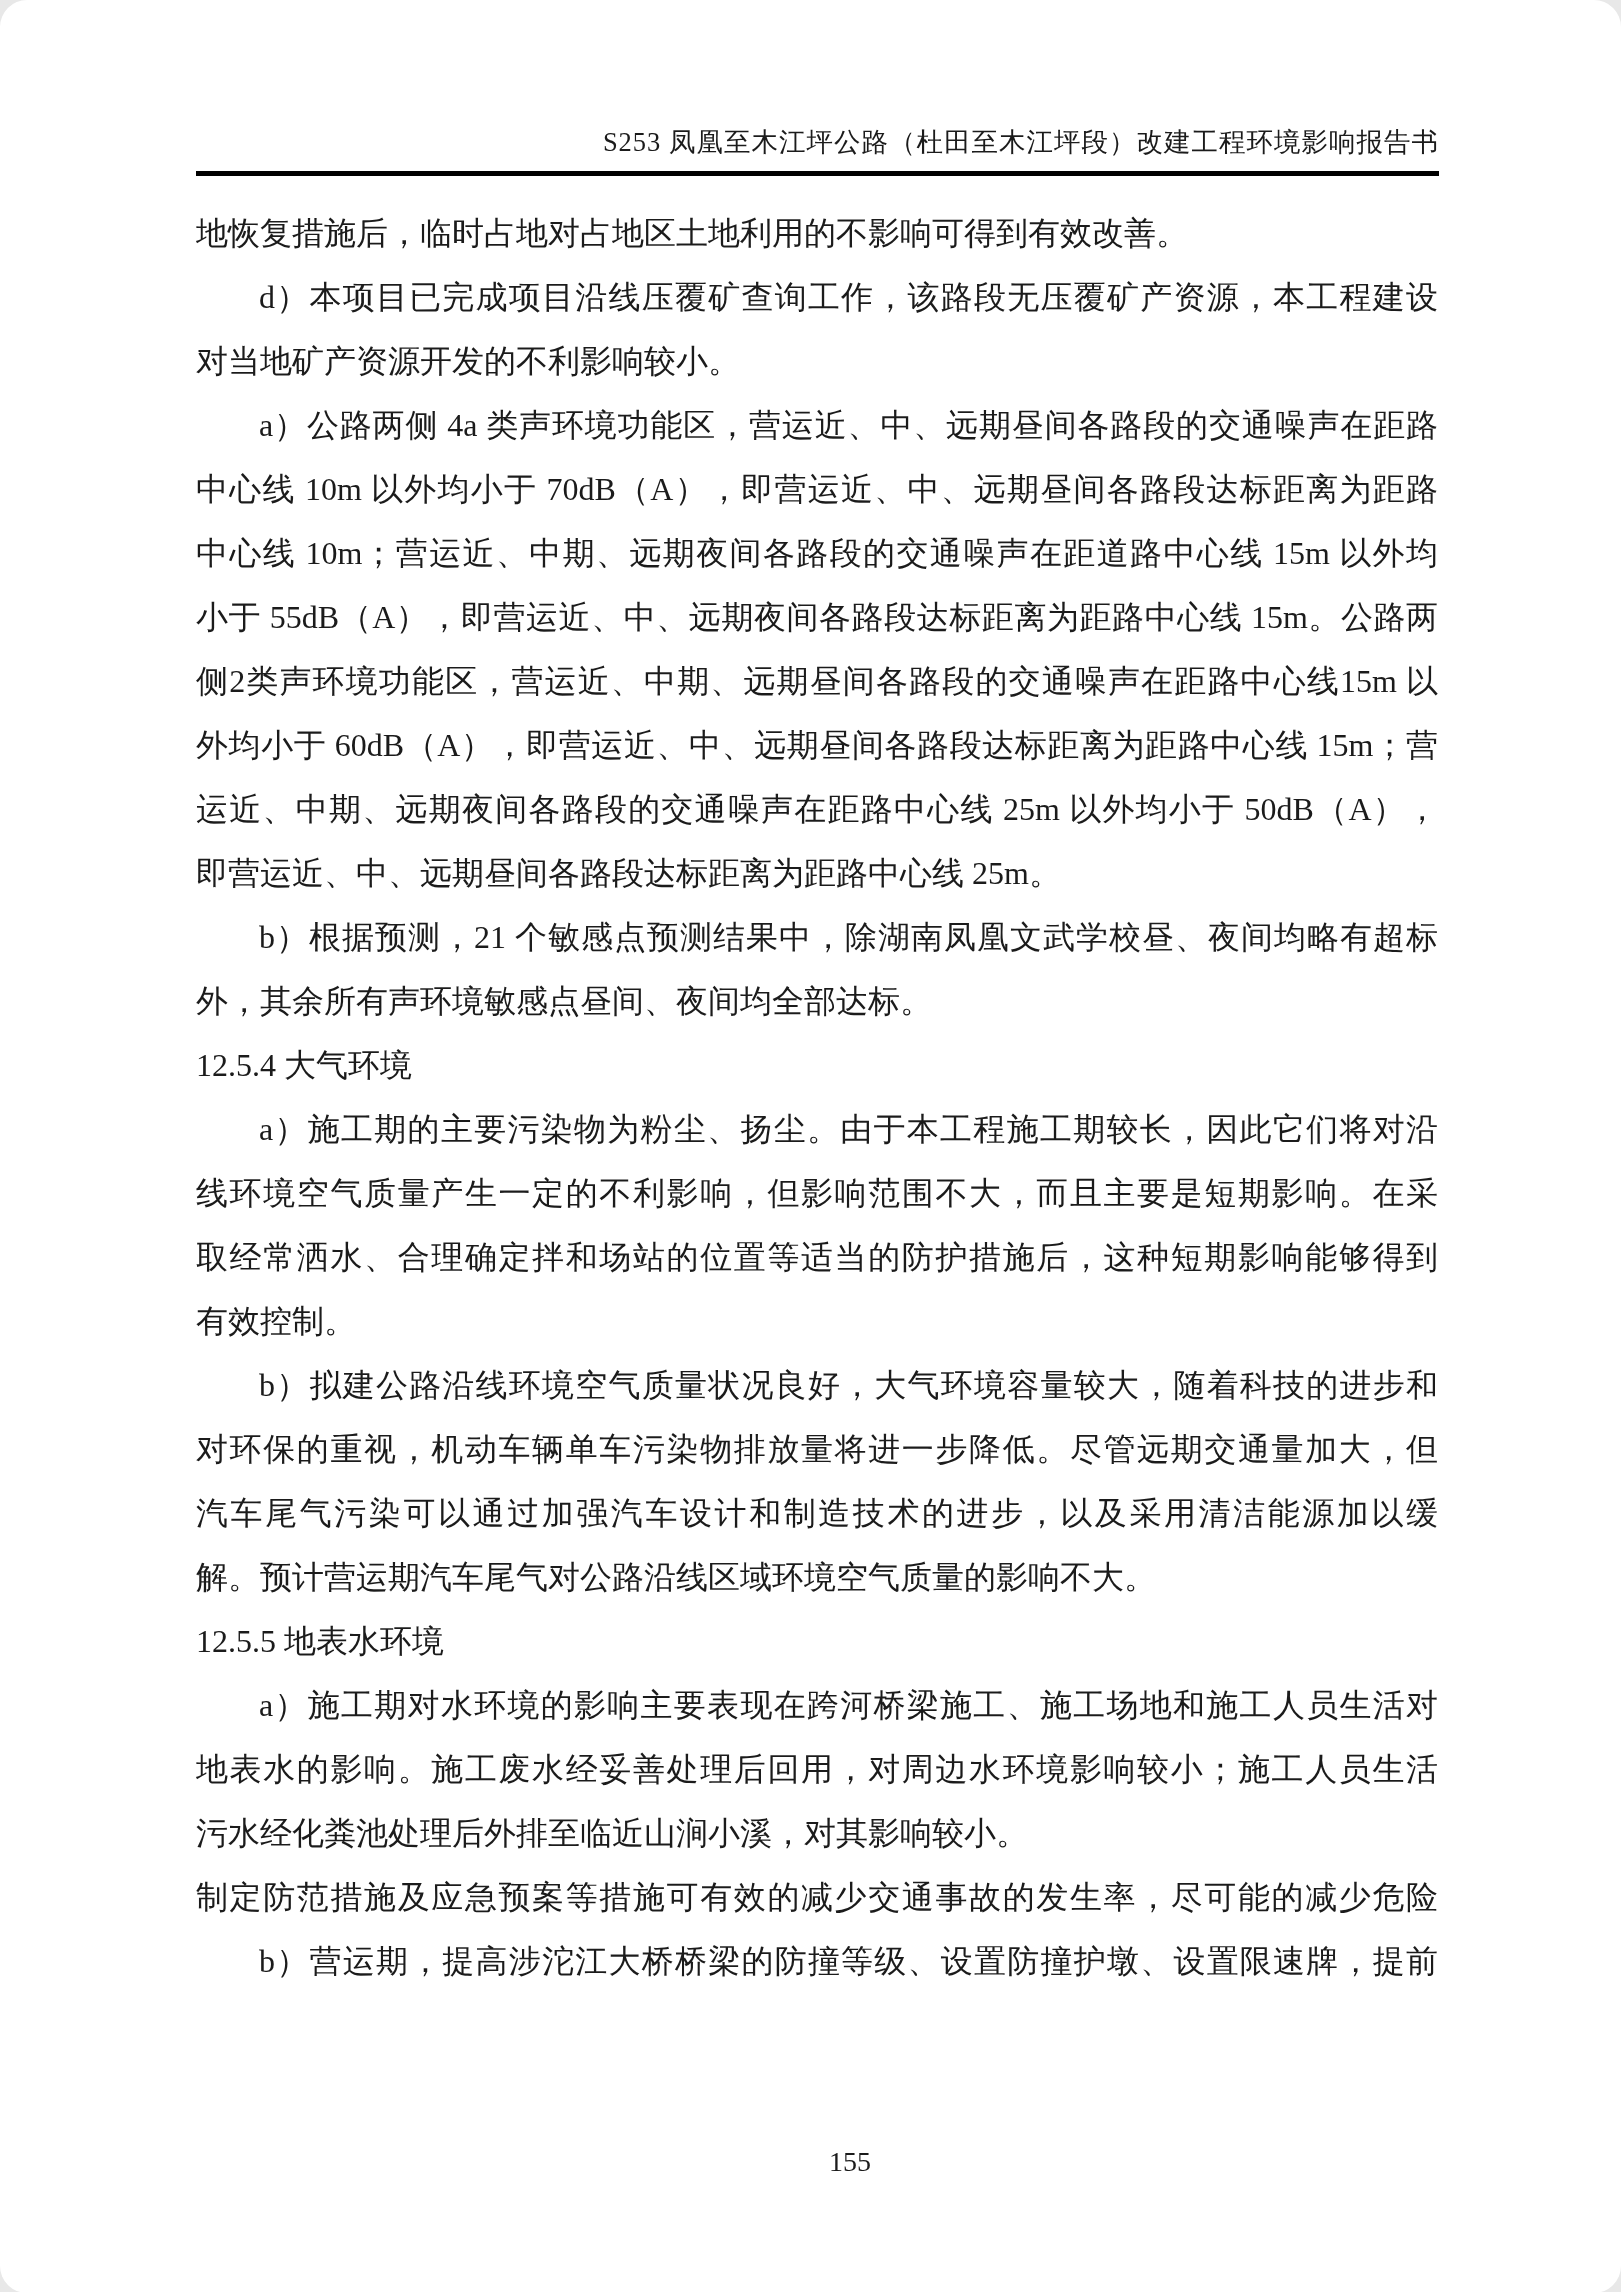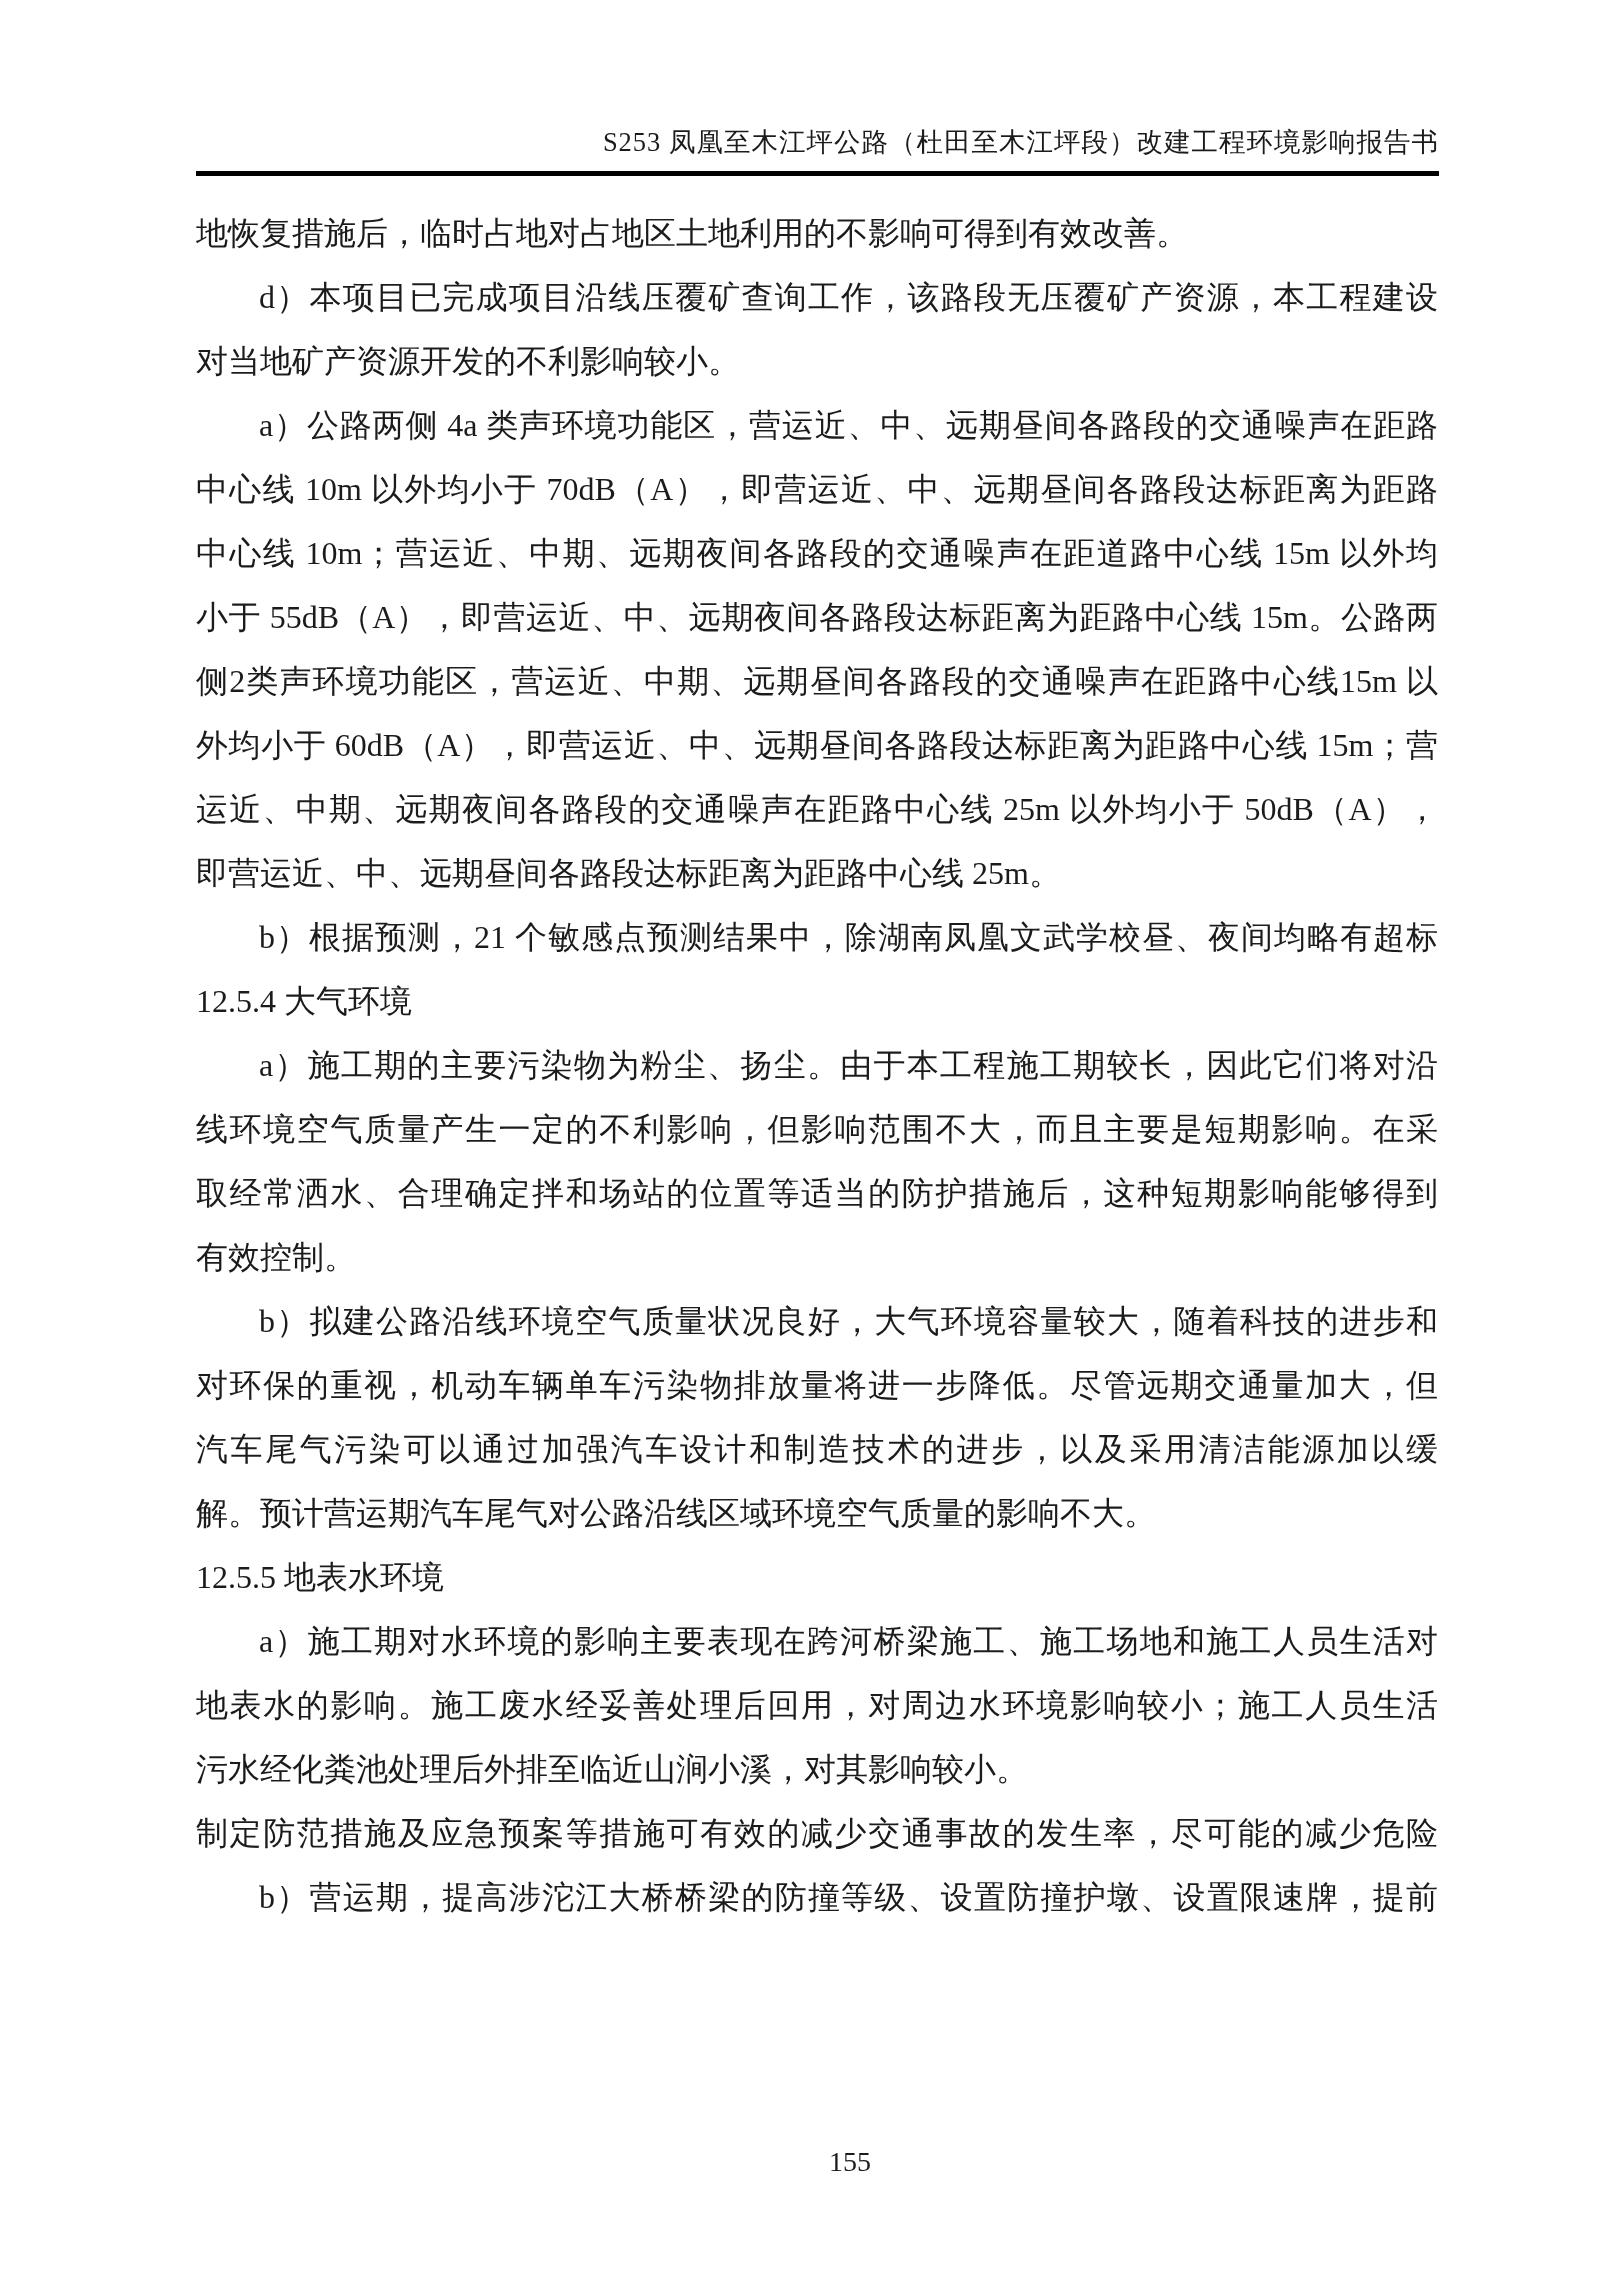--- a/index.html
+++ b/index.html
@@ -5,20 +5,21 @@
   html, body { margin: 0; padding: 0; background: #e8e8e8; }
   .page {
     position: relative;
     width: 1621px;
     height: 2293px;
     margin: 0 auto;
     background: #ffffff;
     font-family: "Liberation Serif", "DejaVu Serif", serif;
     color: #1b1b1b;
     overflow: hidden;
+    border-radius: 27px;
   }
   .header-title {
     position: absolute;
     top: 124px;
     right: 182px;
     font-size: 26.5px;
     letter-spacing: 1px;
     white-space: nowrap;
   }
   .header-rule {
@@ -65,20 +66,21 @@
     <div class="line l">对当地矿产资源开发的不利影响较小。</div>
     <div class="line j ind">a）公路两侧 4a 类声环境功能区，营运近、中、远期昼间各路段的交通噪声在距路</div>
     <div class="line j">中心线 10m 以外均小于 70dB（A），即营运近、中、远期昼间各路段达标距离为距路</div>
     <div class="line j">中心线 10m；营运近、中期、远期夜间各路段的交通噪声在距道路中心线 15m 以外均</div>
     <div class="line j">小于 55dB（A），即营运近、中、远期夜间各路段达标距离为距路中心线 15m。公路两</div>
     <div class="line j">侧2类声环境功能区，营运近、中期、远期昼间各路段的交通噪声在距路中心线15m 以</div>
     <div class="line j">外均小于 60dB（A），即营运近、中、远期昼间各路段达标距离为距路中心线 15m；营</div>
     <div class="line j">运近、中期、远期夜间各路段的交通噪声在距路中心线 25m 以外均小于 50dB（A），</div>
     <div class="line l">即营运近、中、远期昼间各路段达标距离为距路中心线 25m。</div>
     <div class="line j ind">b）根据预测，21 个敏感点预测结果中，除湖南凤凰文武学校昼、夜间均略有超标</div>
+    <div class="line l">外，其余所有声环境敏感点昼间、夜间均全部达标。</div>
     <div class="line head">12.5.4 大气环境</div>
     <div class="line j ind">a）施工期的主要污染物为粉尘、扬尘。由于本工程施工期较长，因此它们将对沿</div>
     <div class="line j">线环境空气质量产生一定的不利影响，但影响范围不大，而且主要是短期影响。在采</div>
     <div class="line j">取经常洒水、合理确定拌和场站的位置等适当的防护措施后，这种短期影响能够得到</div>
     <div class="line l">有效控制。</div>
     <div class="line j ind">b）拟建公路沿线环境空气质量状况良好，大气环境容量较大，随着科技的进步和</div>
     <div class="line j">对环保的重视，机动车辆单车污染物排放量将进一步降低。尽管远期交通量加大，但</div>
     <div class="line j">汽车尾气污染可以通过加强汽车设计和制造技术的进步，以及采用清洁能源加以缓</div>
     <div class="line l">解。预计营运期汽车尾气对公路沿线区域环境空气质量的影响不大。</div>
     <div class="line head">12.5.5 地表水环境</div>

